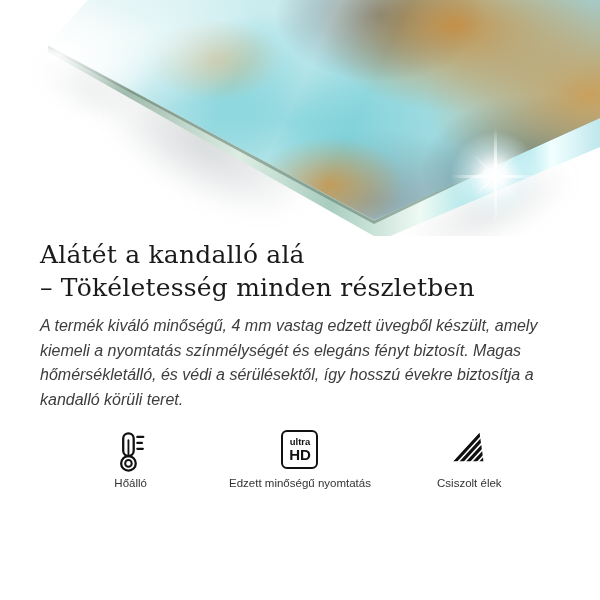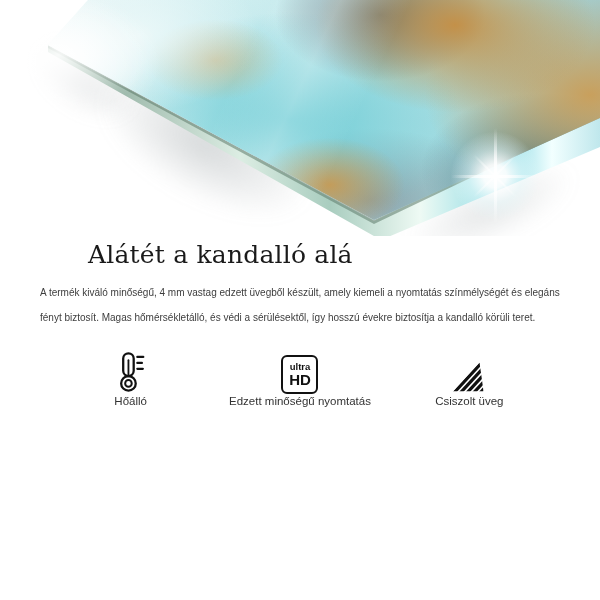--- a/index.html
+++ b/index.html
@@ -55,27 +55,27 @@
   .sparkle .v{left:-1.5px;top:-48px;width:3px;height:96px;}
   .sparkle .h{left:-44px;top:-1.5px;width:88px;height:3px;
     background:linear-gradient(to right, rgba(255,255,255,0), #fff 45%, #fff 55%, rgba(255,255,255,0));}
   .sparkle .d1{left:-1.2px;top:-30px;width:2.4px;height:60px;transform:rotate(45deg);opacity:.75;}
   .sparkle .d2{left:-1.2px;top:-30px;width:2.4px;height:60px;transform:rotate(-45deg);opacity:.75;}
 
   
   .content{padding:0 40px;}
   h1{margin:2px 0 0;font-family:"DejaVu Serif","Liberation Serif",serif;font-weight:400;
      font-size:25px;line-height:33px;color:#1a1a1a;letter-spacing:.2px;}
-  h1 .h-line{display:block;margin-left:48px;}
-  .desc{margin:10px 0 8px;font-size:10px;line-height:24.5px;color:#3d3d3d;max-width:530px;}
+  h1 .h-line{display:block;}
+  .desc{margin:10px 0 8px;font-size:16px;line-height:24.5px;color:#3d3d3d;max-width:530px;font-style:italic;}
 
   
   .features{margin:18px 6px 0;display:grid;grid-template-columns:repeat(3,1fr);row-gap:14px;}
   .feature{display:flex;flex-direction:column;align-items:center;}
-  .icon-box{height:46px;display:flex;align-items:flex-end;justify-content:center;}
+  .icon-box{height:46px;display:flex;align-items:flex-start;justify-content:center;}
   .f-label{margin-top:0;font-size:11.5px;line-height:14px;color:#333;text-align:center;}
 
   .hd-badge{width:33px;height:35px;border:2.6px solid #111;border-radius:6px;
     display:flex;flex-direction:column;align-items:center;justify-content:center;color:#111;}
   .hd-top{font-size:9.5px;font-weight:bold;line-height:10px;}
   .hd-bottom{font-size:15px;font-weight:bold;line-height:15px;margin-top:0;}
 </style>
 </head>
 <body>
 
@@ -94,20 +94,21 @@
         <span class="ray v"></span>
         <span class="ray h"></span>
       <span class="ray d1"></span>
         <span class="ray d2"></span>
     </div>
   </div>
 
   <div class="content">
     <h1>
       <span class="h-line">Alátét a kandalló alá</span>
+      <span class="h-line">– Tökéletesség minden részletben</span>
     </h1>
 
     <p class="desc">A termék kiváló minőségű, 4 mm vastag edzett üvegből készült, amely kiemeli a nyomtatás színmélységét és elegáns fényt biztosít. Magas hőmérsékletálló, és védi a sérülésektől, így hosszú évekre biztosítja a kandalló körüli teret.</p>
 
     <div class="features">
 
       <div class="feature">
         <div class="icon-box">
           <svg viewBox="0 0 34 48" width="31" height="44" fill="none" stroke="#111" stroke-width="2.5" stroke-linecap="round">
             <rect x="9" y="3.5" width="11.5" height="25" rx="5.75"></rect>
@@ -145,19 +146,19 @@
             <g clip-path="url(#triClip)" stroke="#111" stroke-width="4">
               <line x1="3.5" y1="40.4" x2="44.1" y2="-3.9"></line>
               <line x1="7.9" y1="44.4" x2="48.5" y2="0.1"></line>
               <line x1="12.3" y1="48.5" x2="52.9" y2="4.2"></line>
               <line x1="16.8" y1="52.5" x2="57.4" y2="8.2"></line>
               <line x1="21.2" y1="56.6" x2="61.8" y2="12.3"></line>
               <line x1="25.6" y1="60.6" x2="66.2" y2="16.3"></line>
             </g>
           </svg>
         </div>
-        <div class="f-label">Csiszolt üveg</div>
+        <div class="f-label">Csiszolt élek</div>
       </div>
 
 
     </div>
   </div>
 </div>
 
 </body></html>

